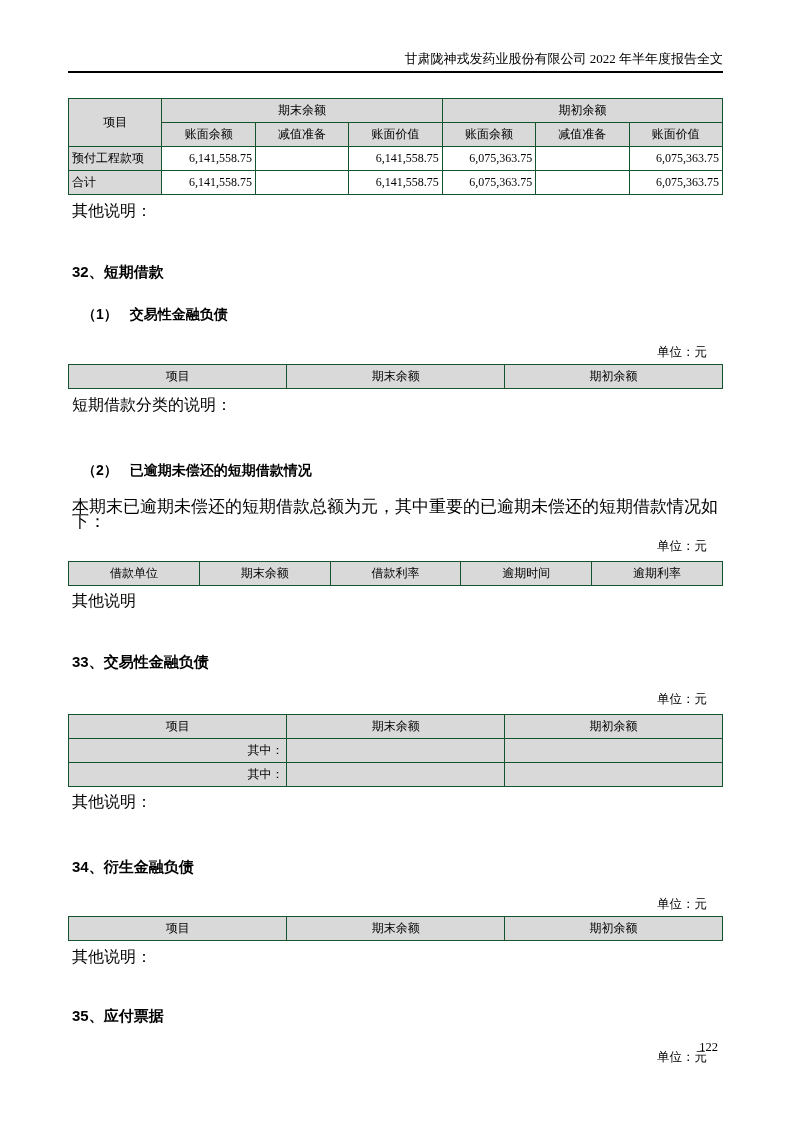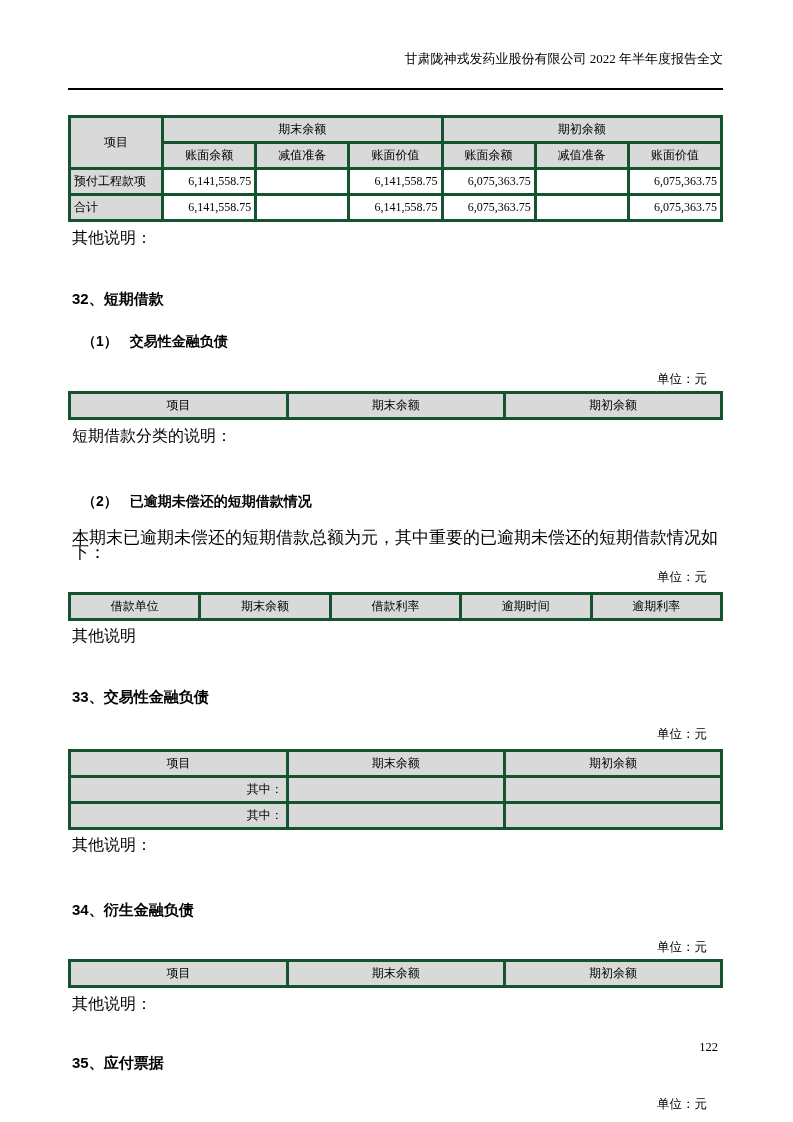--- a/index.html
+++ b/index.html
@@ -10,34 +10,34 @@
     background:#ffffff;
     font-family:"Liberation Serif","DejaVu Serif",serif;
     color:#000;
     overflow:hidden;
   }
   .content { margin-left:68px; margin-right:70px; }
 
   
   .doc-header {
     margin-left:68px; margin-right:70px;
-    padding-top:52px; padding-bottom:22px;
+    padding-top:52px; padding-bottom:5px;
     border-bottom:2px solid #000;
     text-align:right;
     font-size:13px; line-height:14px;
   }
 
   
   table.tbl {
     border-collapse:collapse; width:100%; table-layout:fixed;
     font-size:12px;
   }
   table.tbl { border:1.5px solid #000; }
   .tbl td {
-    border:3px solid #14532d;
+    border:1px solid #14532d;
     height:21px;
     padding:1px 3px;
     overflow:hidden; white-space:nowrap;
     line-height:15px;
   }
   .gray { background:#d9d9d9; }
   .ctr { text-align:center; }
   .num { text-align:right; }
   .lft { text-align:left; }
   .indent { padding-left:28px;text-align:right; }

